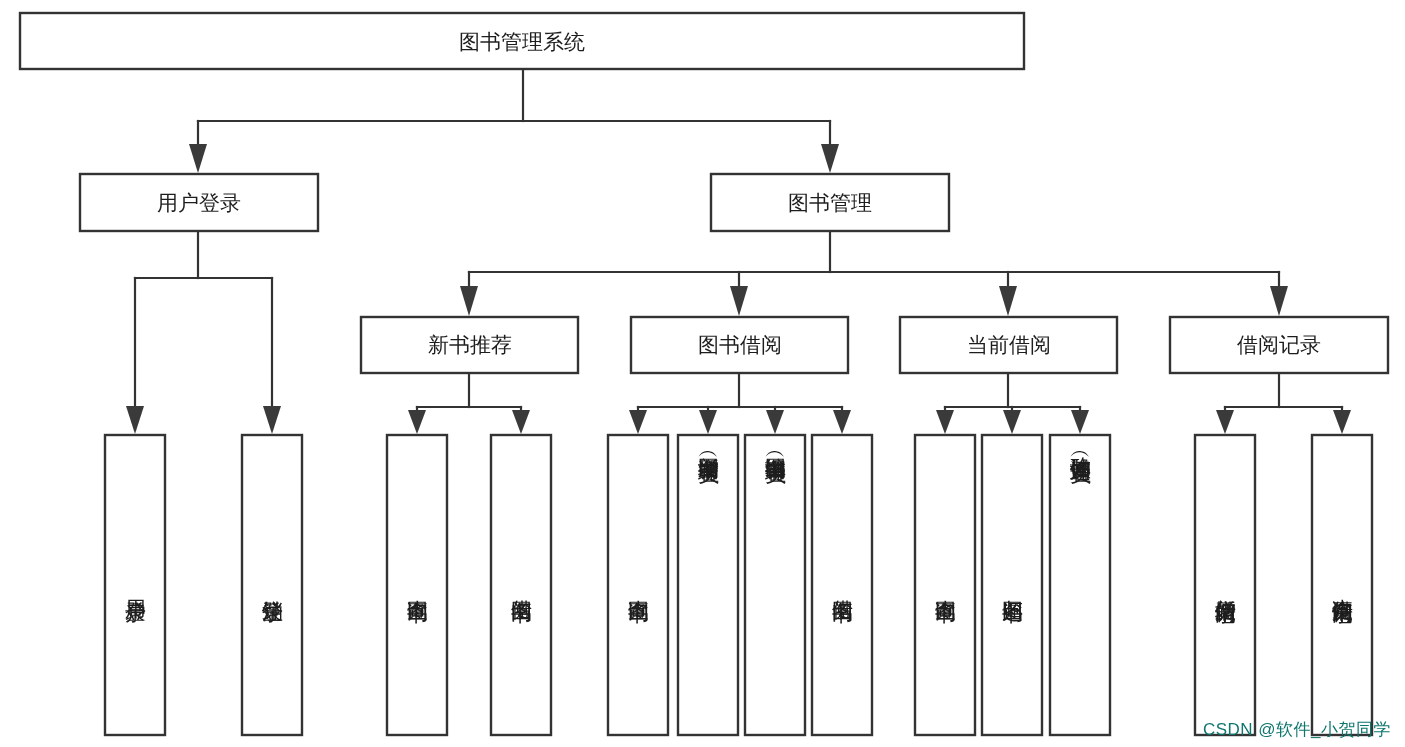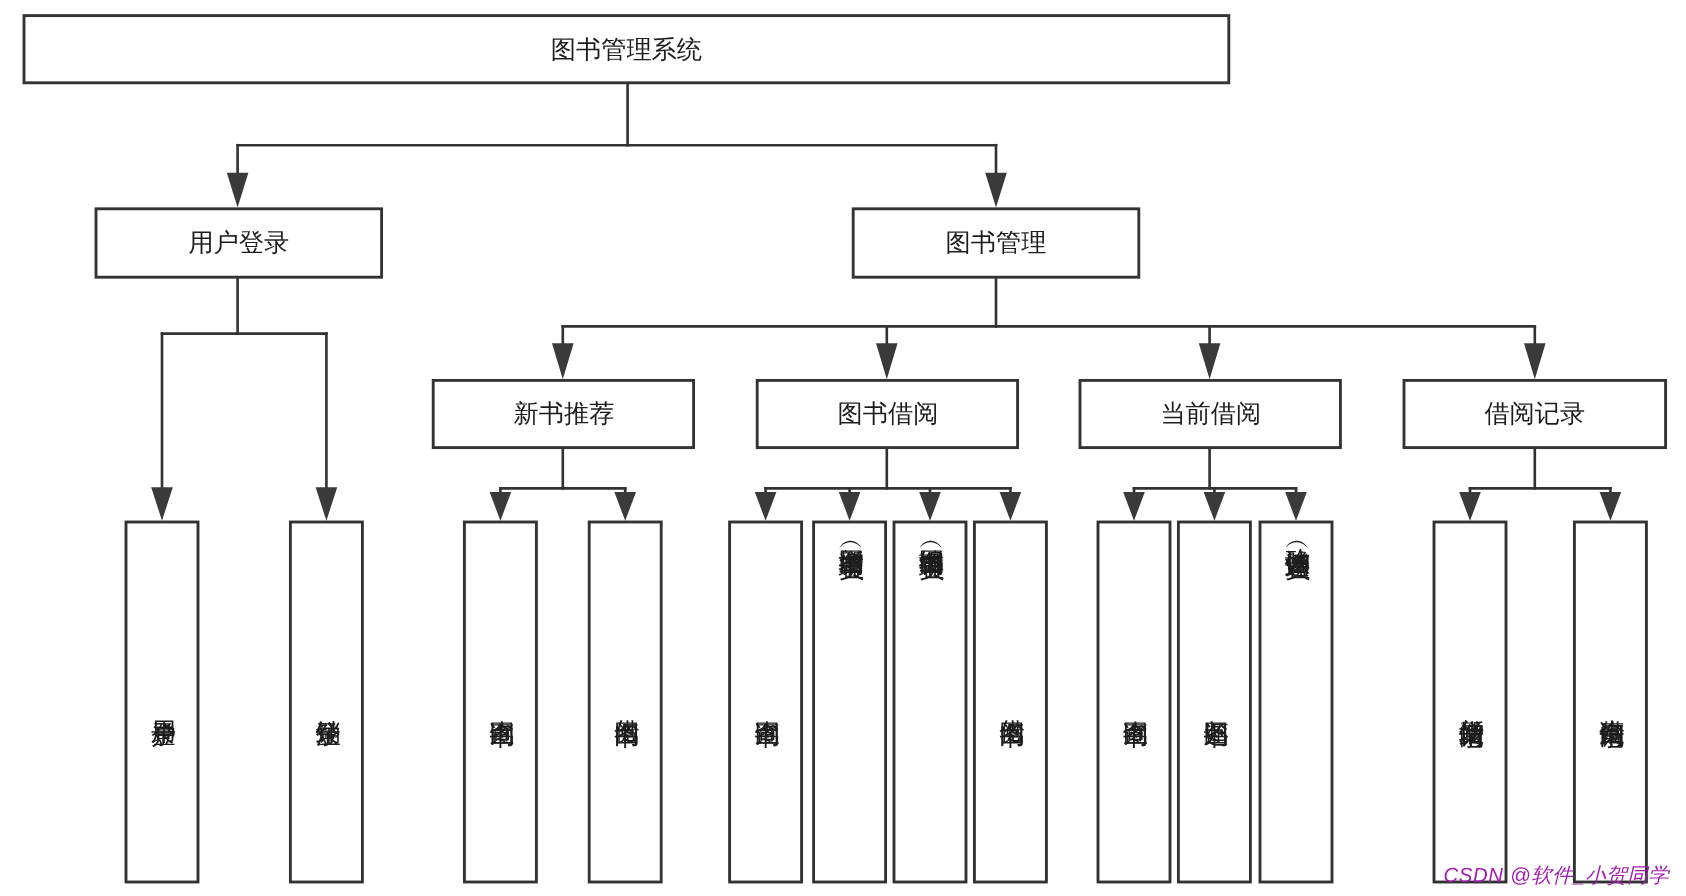--- a/index.html
+++ b/index.html
@@ -64,24 +64,23 @@
     color: #1d1d1d;
     letter-spacing: 1px;
     white-space: nowrap;
   }
   .watermark {
     position: absolute;
     right: 14px;
     bottom: 6px;
     font-family: "Liberation Sans", sans-serif;
     font-size: 17px;
-    color: #a21caf;
+    color: #0f766e;
     letter-spacing: 0.5px;
     white-space: nowrap;
-    font-style: italic;
   }
 </style>
 </head>
 <body>
 
 <div id="diagram-root">
 
   <svg class="diagram-svg" viewBox="0 0 1405 747">
 
     <g>

